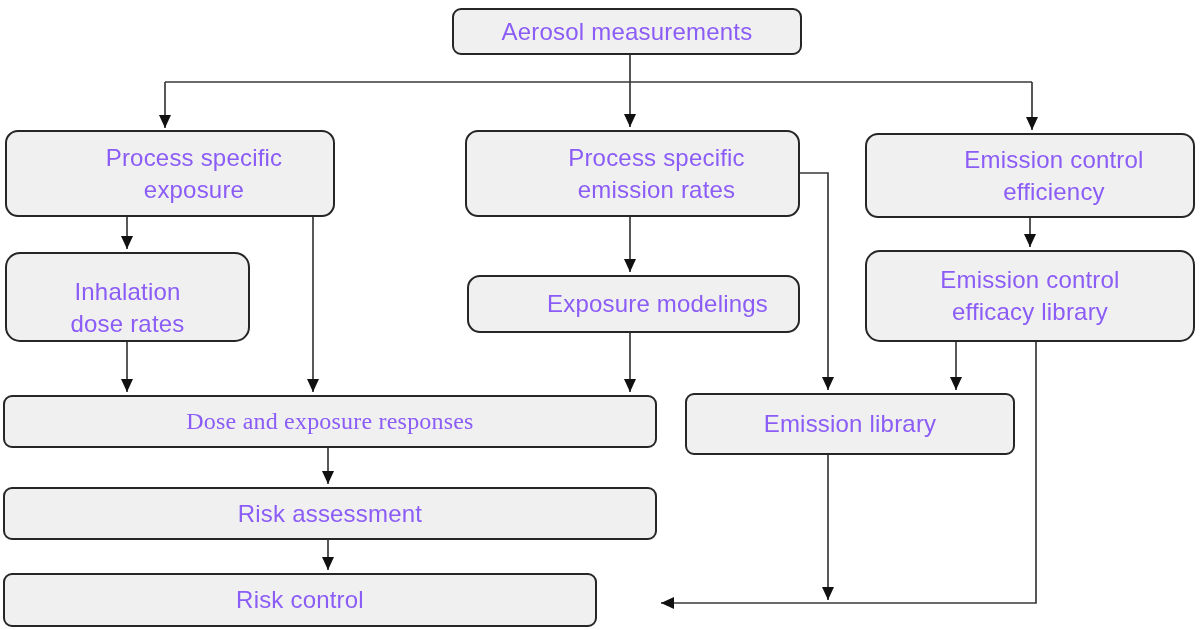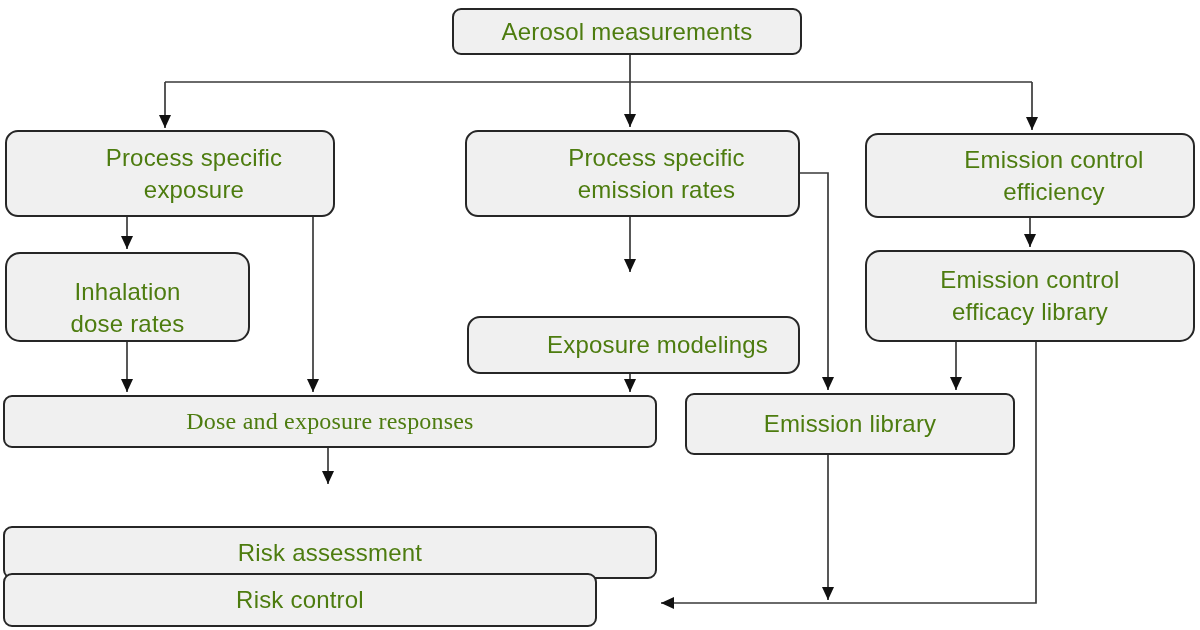--- a/index.html
+++ b/index.html
@@ -28,21 +28,21 @@
     background: #f0f0f0;
     border: 2.5px solid #262626;
     display: flex;
     align-items: center;
     justify-content: center;
     text-align: center;
   }
   .node .label {
     font-size: 24px;
     line-height: 1.33;
-    color: #4d7c0f;
+    color: #8b5cf6;
     white-space: pre-line;
     letter-spacing: 0.2px;
   }
   .r8  { border-radius: 9px; }
   .r12 { border-radius: 13px; padding-left: 48px; }
   .r14 { border-radius: 15px; }
 </style>
 </head>
 <body>
 
@@ -96,38 +96,38 @@
   <div class="node r12" style="left:865px; top:133px; width:330px; height:85px;">
     <span class="label">Emission control
 efficiency</span>
   </div>
 
   <div class="node r14" style="left:5px; top:252px; width:245px; height:90px;align-items:flex-end;">
     <span class="label">Inhalation
 dose rates</span>
   </div>
 
-  <div class="node r12" style="left:467px; top:275px; width:333px; height:58px;margin-top:41px;">
+  <div class="node r12" style="left:467px; top:275px; width:333px; height:58px;">
     <span class="label">Exposure modelings</span>
   </div>
 
   <div class="node r14" style="left:865px; top:250px; width:330px; height:92px;">
     <span class="label">Emission control
 efficacy library</span>
   </div>
 
   <div class="node r8" style="left:3px; top:395px; width:654px; height:53px;font-family:Liberation Serif, serif;">
     <span class="label">Dose and exposure responses</span>
   </div>
 
   <div class="node r8" style="left:685px; top:393px; width:330px; height:62px;">
     <span class="label">Emission library</span>
   </div>
 
-  <div class="node r8" style="left:3px; top:487px; width:654px; height:53px;margin-top:39px;">
+  <div class="node r8" style="left:3px; top:487px; width:654px; height:53px;">
     <span class="label">Risk assessment</span>
   </div>
 
   <div class="node r8" style="left:3px; top:573px; width:594px; height:54px;">
     <span class="label">Risk control</span>
   </div>
 
 </div>
 
 </body></html>

